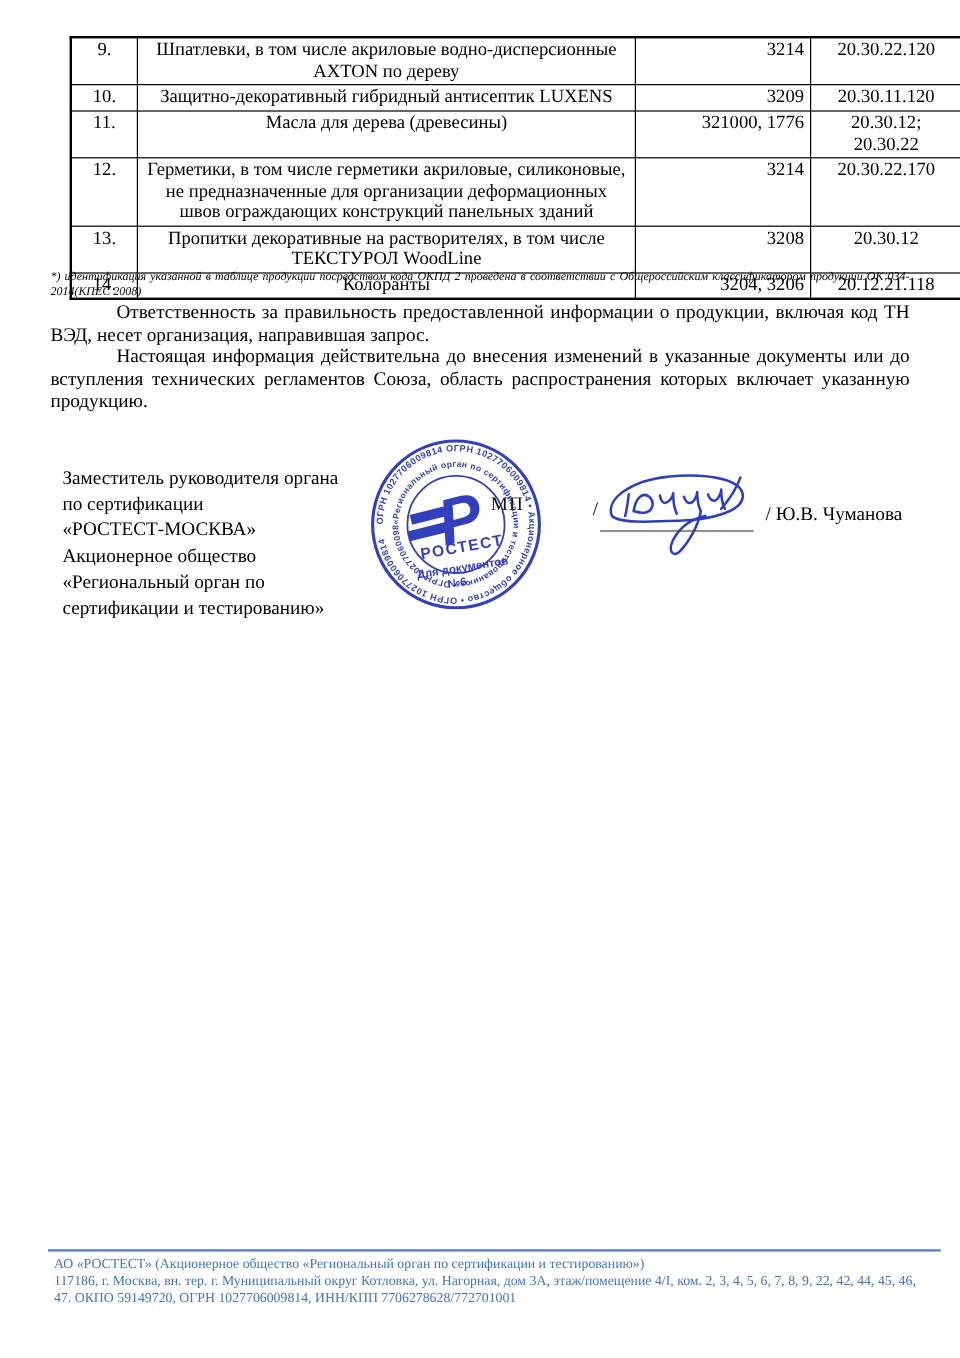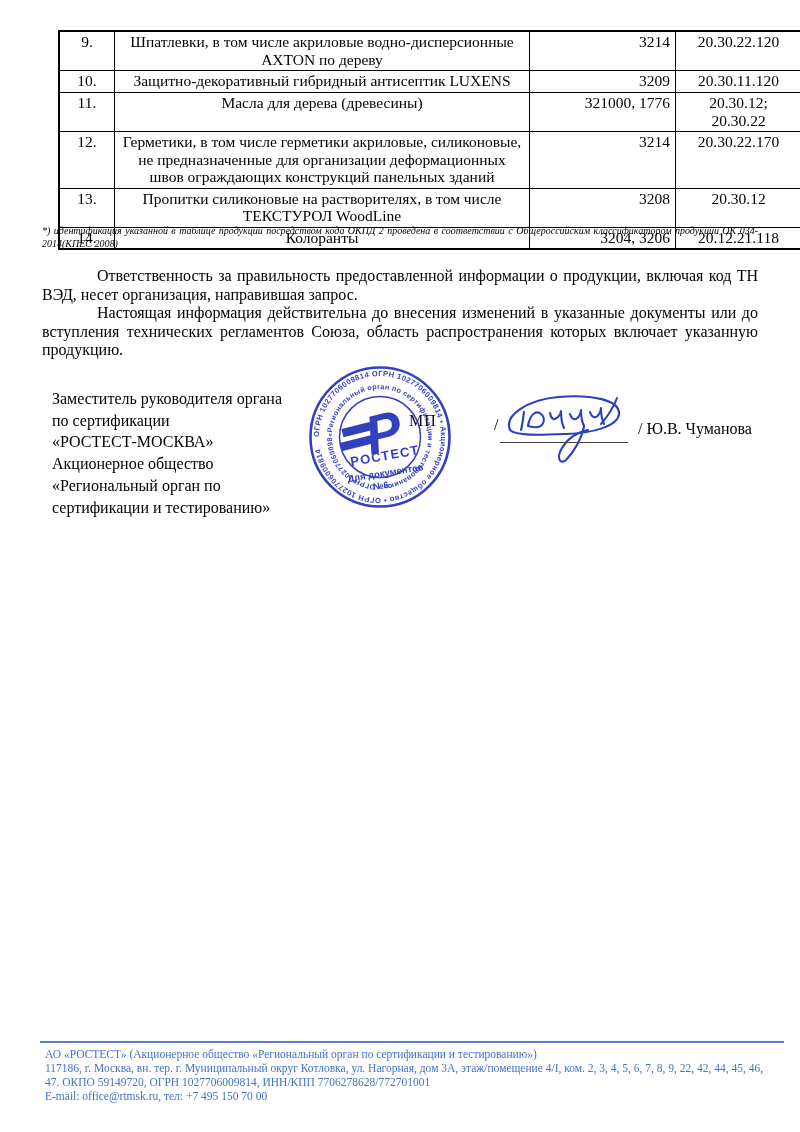--- a/index.html
+++ b/index.html
@@ -62,21 +62,21 @@
     line-height: 13px;
     text-align: justify;
   }
   .para {
     margin: 0;
     font-size: 16px;
     line-height: 18.5px;
     text-align: justify;
     text-indent: 55px;
   }
-  .para.first { margin-top: 17px; }
+  .para.first { margin-top: 2px; }
 
   
   .sig-left {
     position: absolute;
     left: 52px;
     top: 388px;
     width: 300px;
     font-size: 16px;
     line-height: 21.7px;
   }
@@ -180,21 +180,21 @@
           <td class="c-okpd">20.30.12; 20.30.22</td>
         </tr>
         <tr class="r3">
           <td class="c-num">12.</td>
           <td class="c-desc">Герметики, в том числе герметики акриловые, силиконовые, не предназначенные для организации деформационных швов ограждающих конструкций панельных зданий</td>
           <td class="c-code">3214</td>
           <td class="c-okpd">20.30.22.170</td>
         </tr>
         <tr class="r4">
           <td class="c-num">13.</td>
-          <td class="c-desc">Пропитки силиконовые на растворителях, в том числе ТЕКСТУРОЛ WoodLine</td>
+          <td class="c-desc">Пропитки декоративные на растворителях, в том числе ТЕКСТУРОЛ WoodLine</td>
           <td class="c-code">3208</td>
           <td class="c-okpd">20.30.12</td>
         </tr>
         <tr class="r5">
           <td class="c-num">14.</td>
           <td class="c-desc">Колоранты</td>
           <td class="c-code">3204, 3206</td>
           <td class="c-okpd">20.12.21.118</td>
         </tr>
       </tbody>
@@ -265,16 +265,15 @@
     </svg>
     <div class="sig-underline"></div>
     <span class="sig-name"><span>/</span>&nbsp;<span>Ю.В. Чуманова</span></span>
   </div>
 
   <div class="footer-rule"></div>
   <div class="footer-text">
     <div>АО «РОСТЕСТ»  (Акционерное общество «Региональный орган по сертификации и тестированию»)</div>
     <div>117186, г. Москва, вн. тер. г. Муниципальный округ Котловка, ул. Нагорная, дом 3А, этаж/помещение 4/I, ком. 2, 3, 4, 5, 6, 7, 8, 9, 22, 42, 44, 45, 46,</div>
     <div>47. ОКПО 59149720, ОГРН 1027706009814, ИНН/КПП 7706278628/772701001</div>
-    <div>E-mail: office@rtmsk.ru,  тел: +7 495 150 70 00</div>
   </div>
 
 </div>
 
 </body></html>

